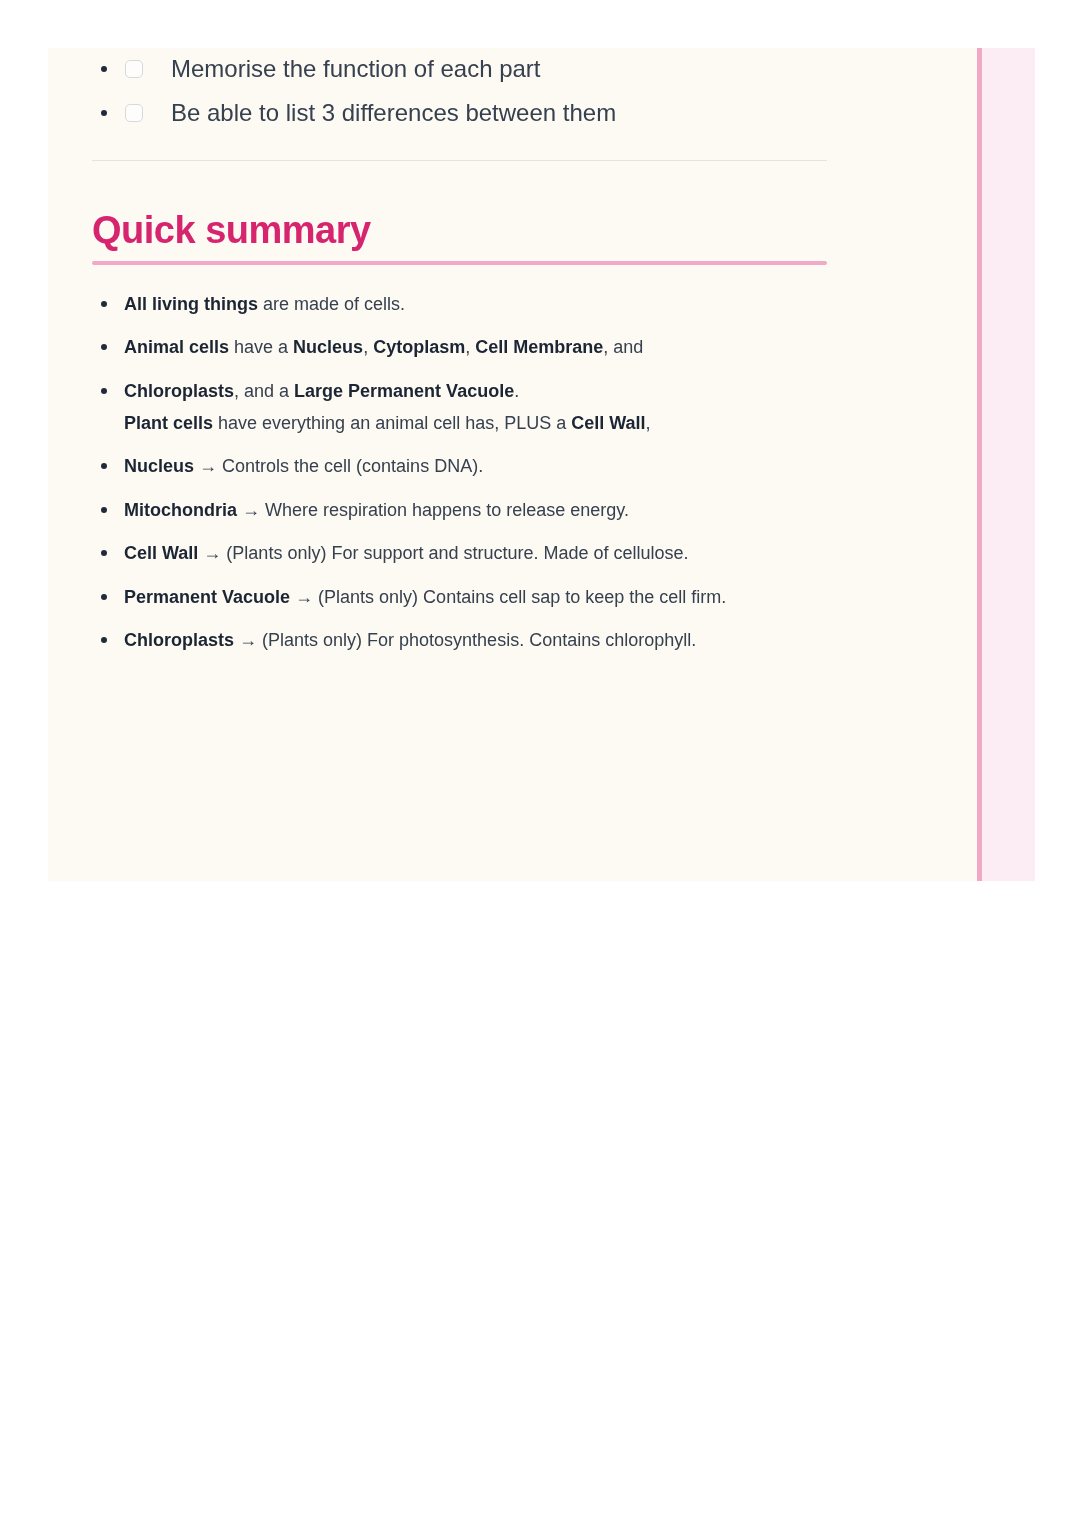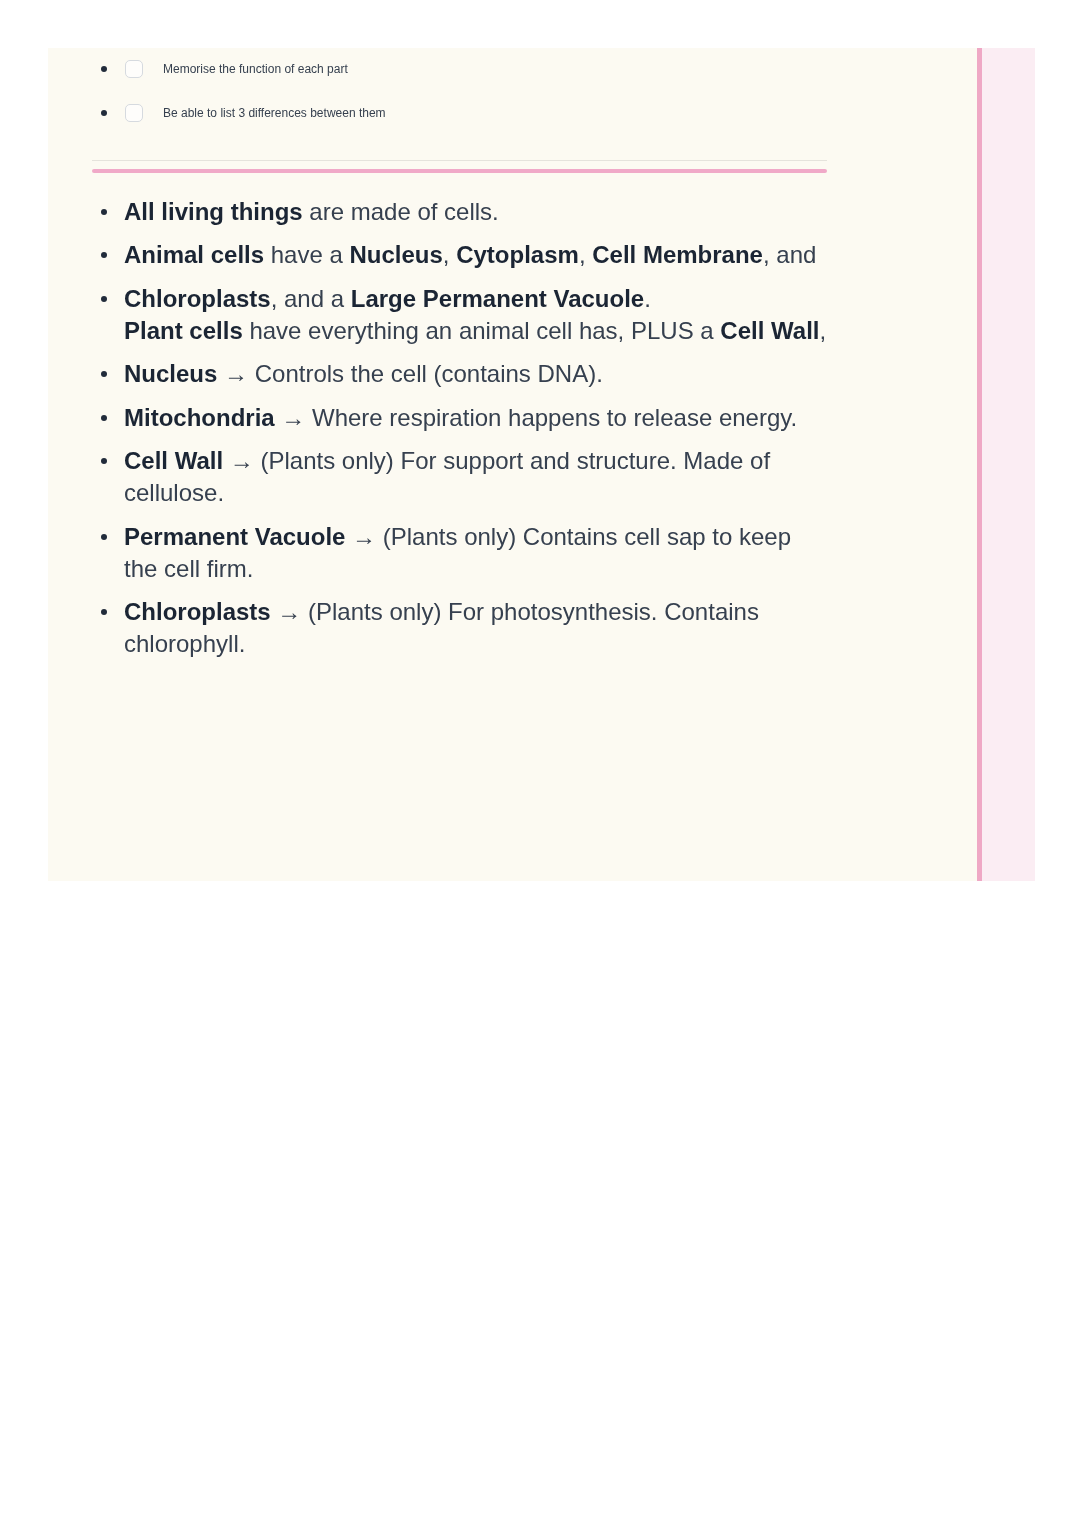--- a/index.html
+++ b/index.html
@@ -38,37 +38,37 @@
   .dot{
     width:6px;height:6px;border-radius:50%;background:#212B3B;
     margin:13px 0 0 9px;flex:none;
   }
   .checkbox{
     width:18px;height:18px;border:1.5px solid var(--checkbox-border);
     border-radius:5px;background:rgba(255,255,255,.65);
     margin:7px 0 0 18px;flex:none;cursor:pointer;
   }
   .check-label{
-    margin-left:20px;font-size:12px;line-height:32px;color:var(--text-color);
+    margin-left:28px;font-size:24px;line-height:32px;color:var(--text-color);
   }
   .divider{
     border:none;height:1px;background:var(--divider-color);
     margin:31px 0 0 0;width:735px;
   }
   .section-title{
     margin:46px 0 0 0;font-size:38px;line-height:46px;font-weight:800;
     letter-spacing:-0.5px;color:var(--heading-color);
   }
   .title-underline{
     margin-top:8px;width:735px;height:4px;border-radius:2px;
     background:var(--underline-color);
   }
   .summary-list{margin-top:23px;}
   .sum-text{margin-left:17px;width:703px;}
-  .sum-line{font-size:24px;line-height:32px;}
+  .sum-line{font-size:18px;line-height:32px;}
   .seg{color:var(--text-color);}
   .seg.bold{font-weight:700;color:var(--bold-color);}
   .stripe{
     position:absolute;left:977px;top:48px;width:5px;height:833px;
     background:var(--stripe-color);
   }
   .panel{
     position:absolute;left:982px;top:48px;width:53px;height:833px;
     background:var(--panel-color);
   }
@@ -92,20 +92,21 @@
           </li>
           <li class="check-row">
             <span class="dot"></span>
             <span class="checkbox"></span>
             <span class="check-label">Be able to list 3 differences between them</span>
           </li>
         </ul>
 
       <hr class="divider">
 
+      <h1 class="section-title">Quick summary</h1>
       <div class="title-underline"></div>
 
       <ul class="summary-list">
           <li class="sum-row">
             <span class="dot"></span>
             <div class="sum-text">
               <div class="sum-line"><span class="seg bold">All living things</span><span class="seg"> are made of cells.</span></div>
             </div>
           </li>
           <li class="sum-row">

